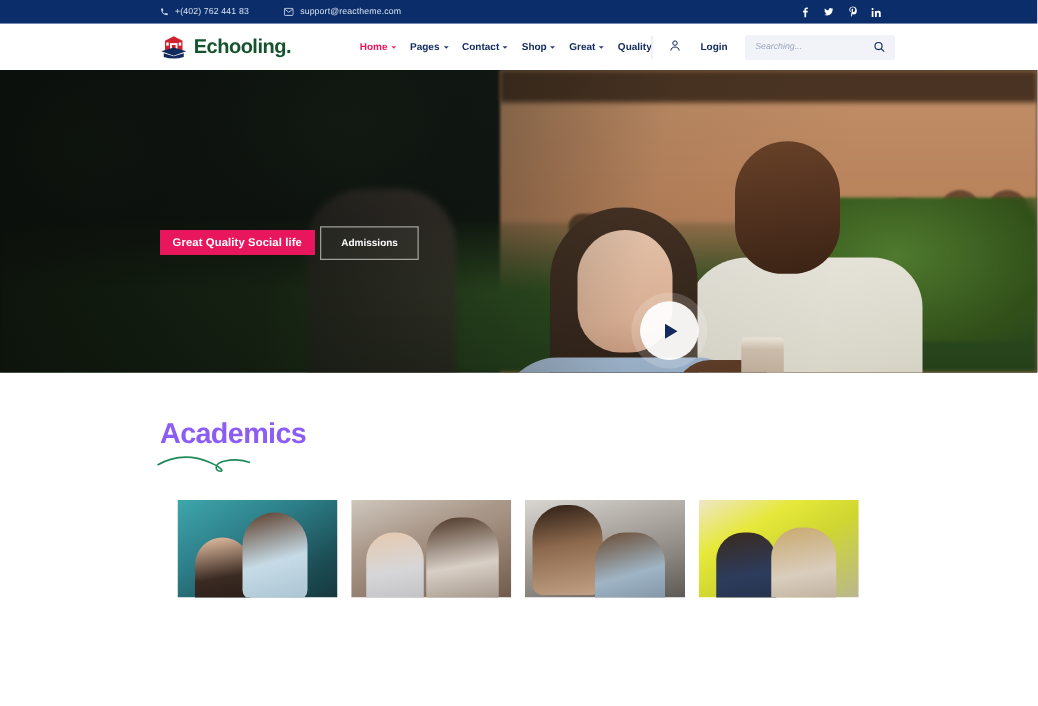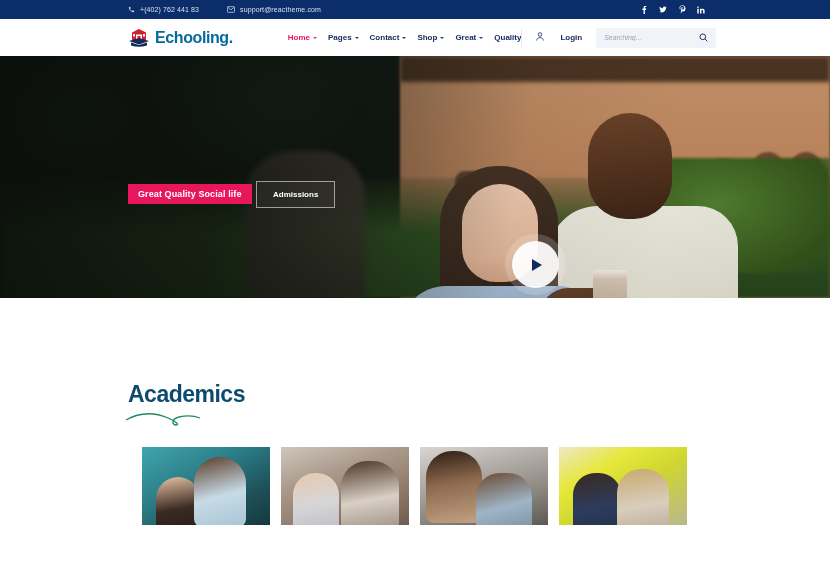--- a/index.html
+++ b/index.html
@@ -31,21 +31,21 @@
   
   .header {
     height: 37px;
     background: #ffffff;
     display: flex;
     align-items: center;
     padding: 0 125px 0 128px;
   }
   .brand { display: flex; align-items: center; gap: 5px; cursor: pointer; }
   .brand-mark { width: 22px; height: 20px; position: relative; }
-  .brand-text { font-size: 16px; font-weight: 700; color: #0369a1; letter-spacing: -.4px; }
+  .brand-text { font-size: 16px; font-weight: 700; color: #14532d; letter-spacing: -.4px; }
 
   .nav { display: flex; align-items: center; gap: 11px; margin-left: 55px; }
   .nav-item {
     font-size: 8px; font-weight: 700; color: #12295c;
     display: flex; align-items: center; gap: 3px; cursor: pointer; white-space: nowrap;
   }
   .nav-item.active { color: #e8175d; }
   .caret { width: 0; height: 0; border-left: 2.4px solid transparent; border-right: 2.4px solid transparent;
            border-top: 2.8px solid currentColor; opacity: .9; }
 
@@ -184,21 +184,21 @@
   }
   .play-tri {
     width: 0; height: 0; margin-left: 3px;
     border-top: 6px solid transparent; border-bottom: 6px solid transparent;
     border-left: 10px solid #12295c;
   }
 
   
   .academics { padding-top: 35px; }
   .acad-head { padding-left: 128px; }
-  .acad-title { font-size: 23px; font-weight: 700; color: #0c4a6e; letter-spacing: -.5px; margin-top: 48px; }
+  .acad-title { font-size: 23px; font-weight: 700; color: #8b5cf6; letter-spacing: -.5px; }
   .acad-swoosh { margin-top: 1px; margin-left: -4px; }
 
   .cards {
     margin-top: 16px; padding: 0 128px 0 142px;
     display: flex; gap: 11px;
   }
   .card { width: 128px; height: 78px; overflow: hidden; cursor: pointer; position: relative; }
   .card .ph { position: absolute; inset: 0; }
 
   

